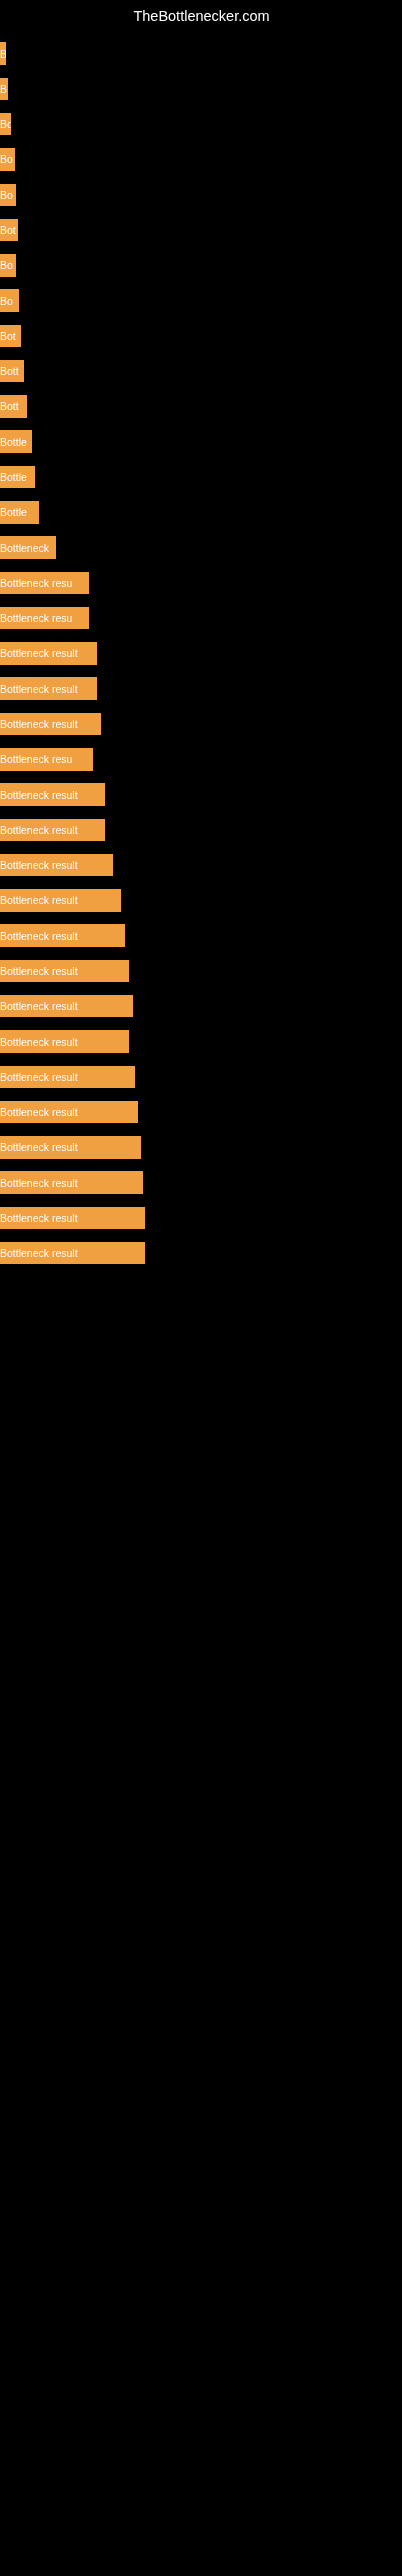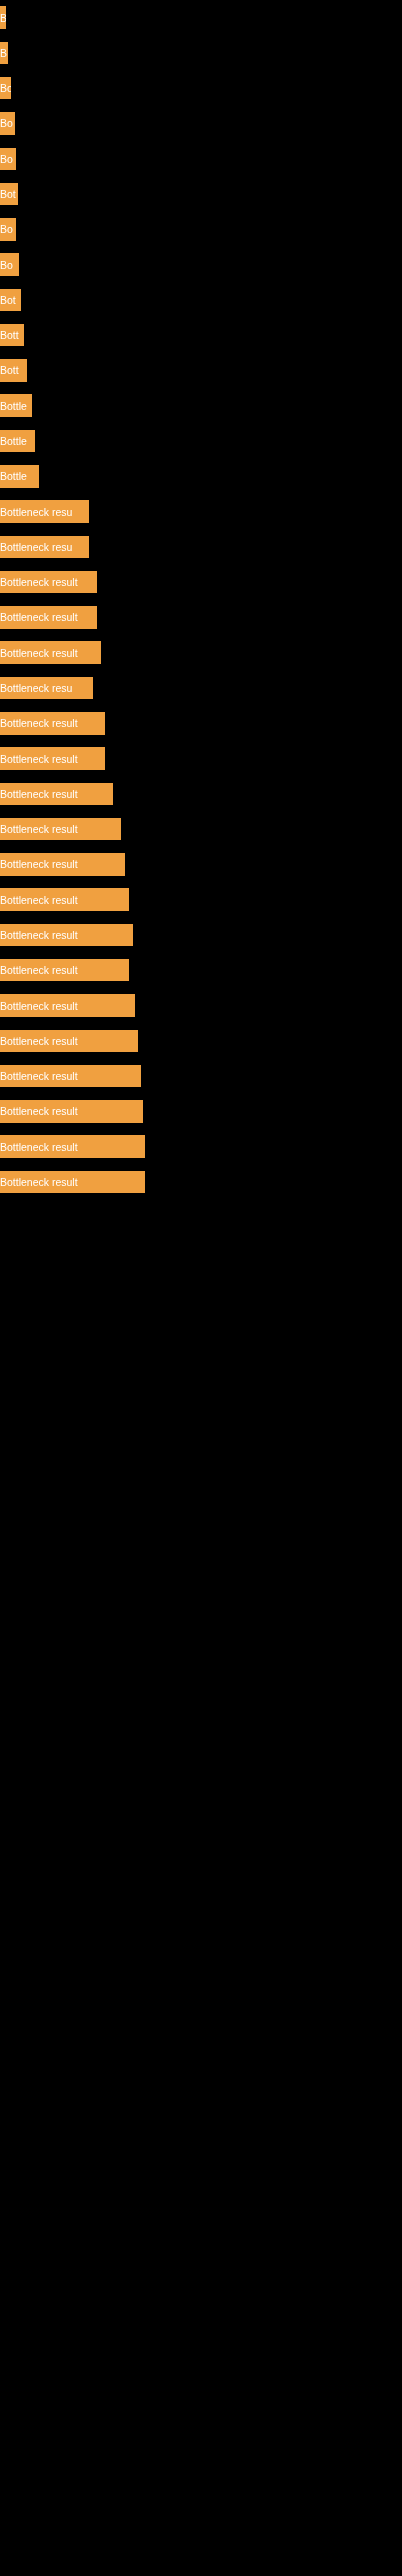--- a/index.html
+++ b/index.html
@@ -43,20 +43,21 @@
       height: 22.5px;
       display: flex;
       align-items: center;
       min-width: 1.6px;
     }
   </style>
 </head>
 <body>
 
 <div class="page-container">
+  <div class="site-title">TheBottlenecker.com</div>
 
   <div id="bars-container">
   <div class="bar-row">
         <div class="bar-fill" style="width: 6.4px;">
           <span class="bar-label" style="max-width: 6.4px;">B</span>
         </div>
       </div>
       <div class="bar-row">
         <div class="bar-fill" style="width: 8px;">
           <span class="bar-label" style="max-width: 8px;">B</span>
@@ -116,20 +117,25 @@
         <div class="bar-fill" style="width: 35px;">
           <span class="bar-label" style="max-width: 35px;">Bottle</span>
         </div>
       </div>
       <div class="bar-row">
         <div class="bar-fill" style="width: 39px;">
           <span class="bar-label" style="max-width: 39px;">Bottle</span>
         </div>
       </div>
       <div class="bar-row">
+        <div class="bar-fill" style="width: 56px;">
+          <span class="bar-label" style="max-width: 56px;">Bottleneck</span>
+        </div>
+      </div>
+      <div class="bar-row">
         <div class="bar-fill" style="width: 89px;">
           <span class="bar-label" style="max-width: 89px;">Bottleneck resu</span>
         </div>
       </div>
       <div class="bar-row">
         <div class="bar-fill" style="width: 89px;">
           <span class="bar-label" style="max-width: 89px;">Bottleneck resu</span>
         </div>
       </div>
       <div class="bar-row">

